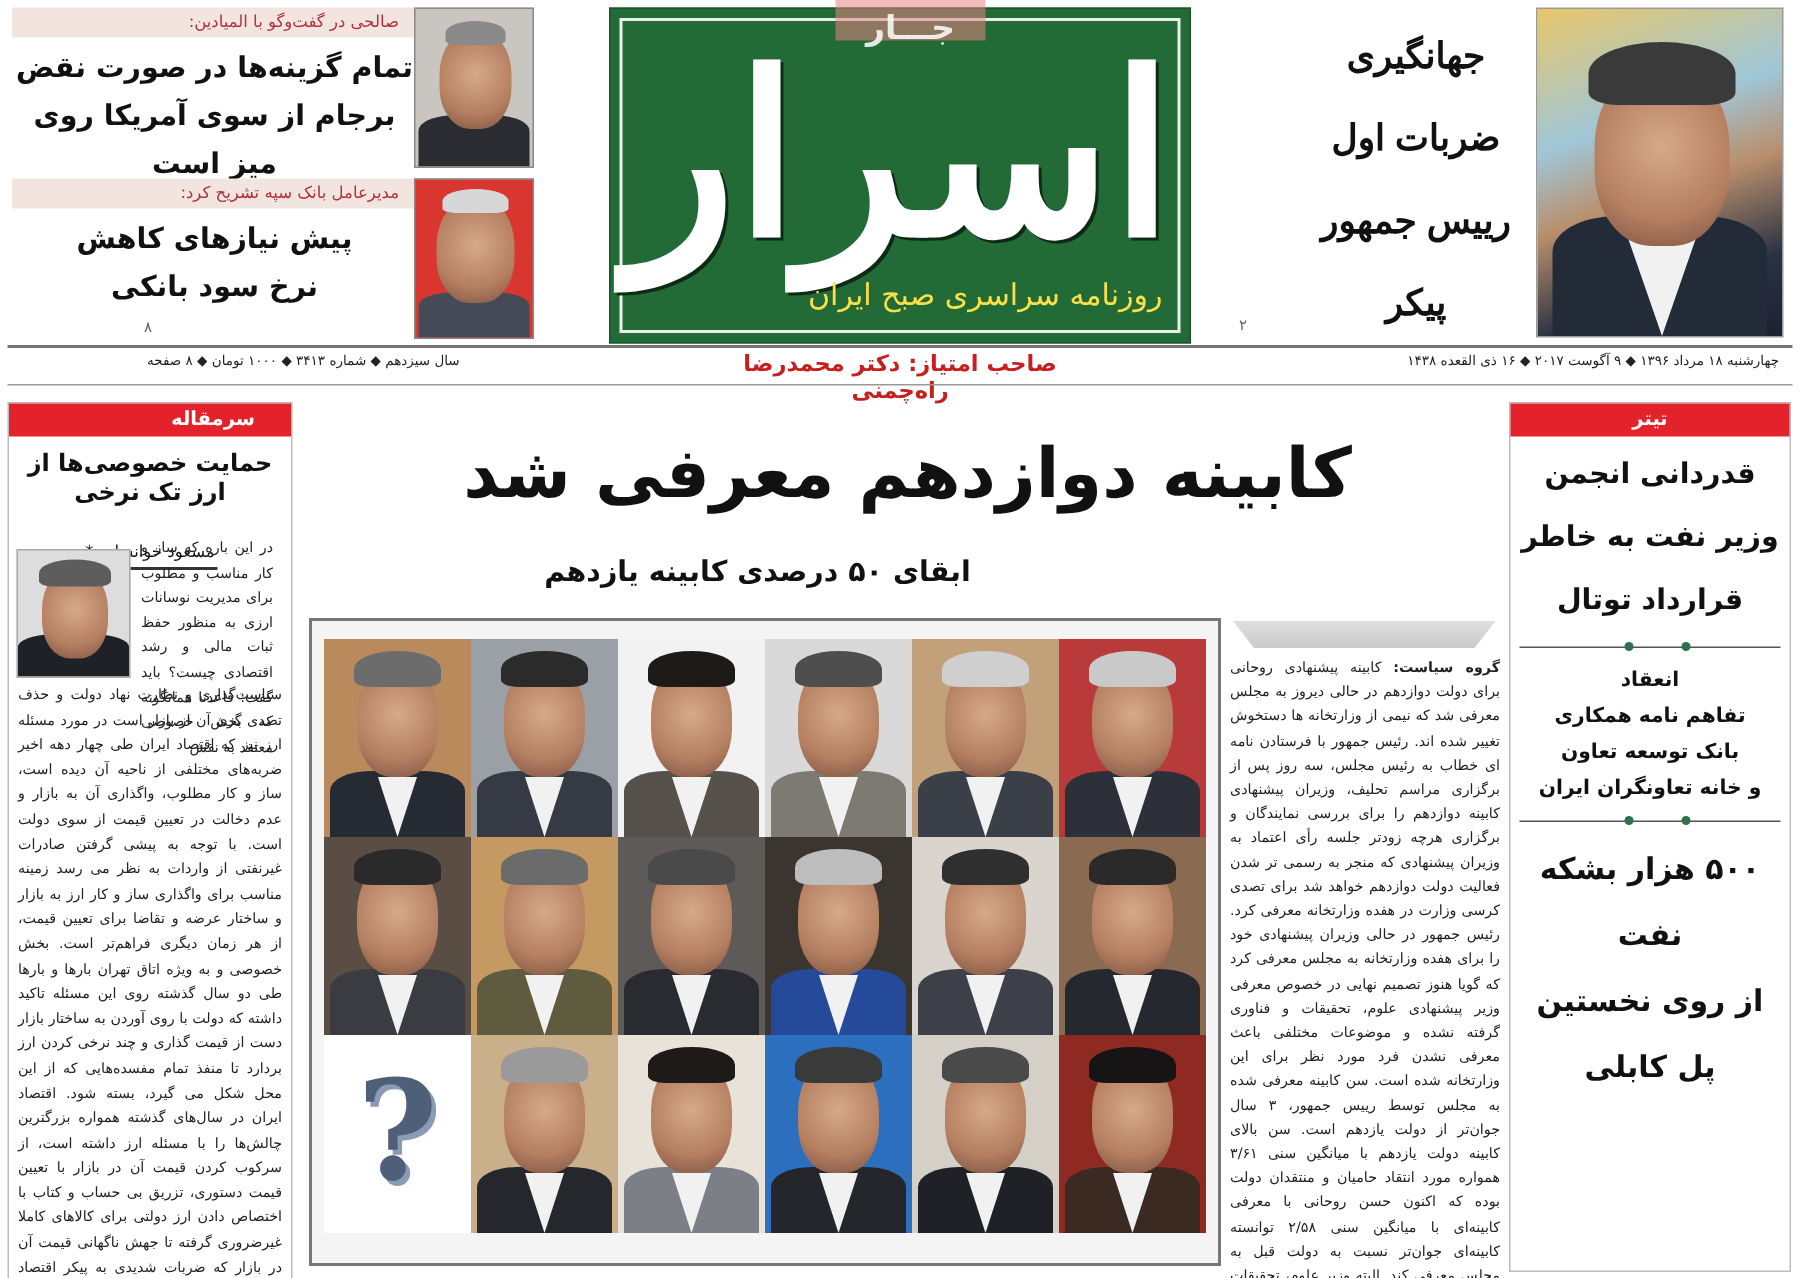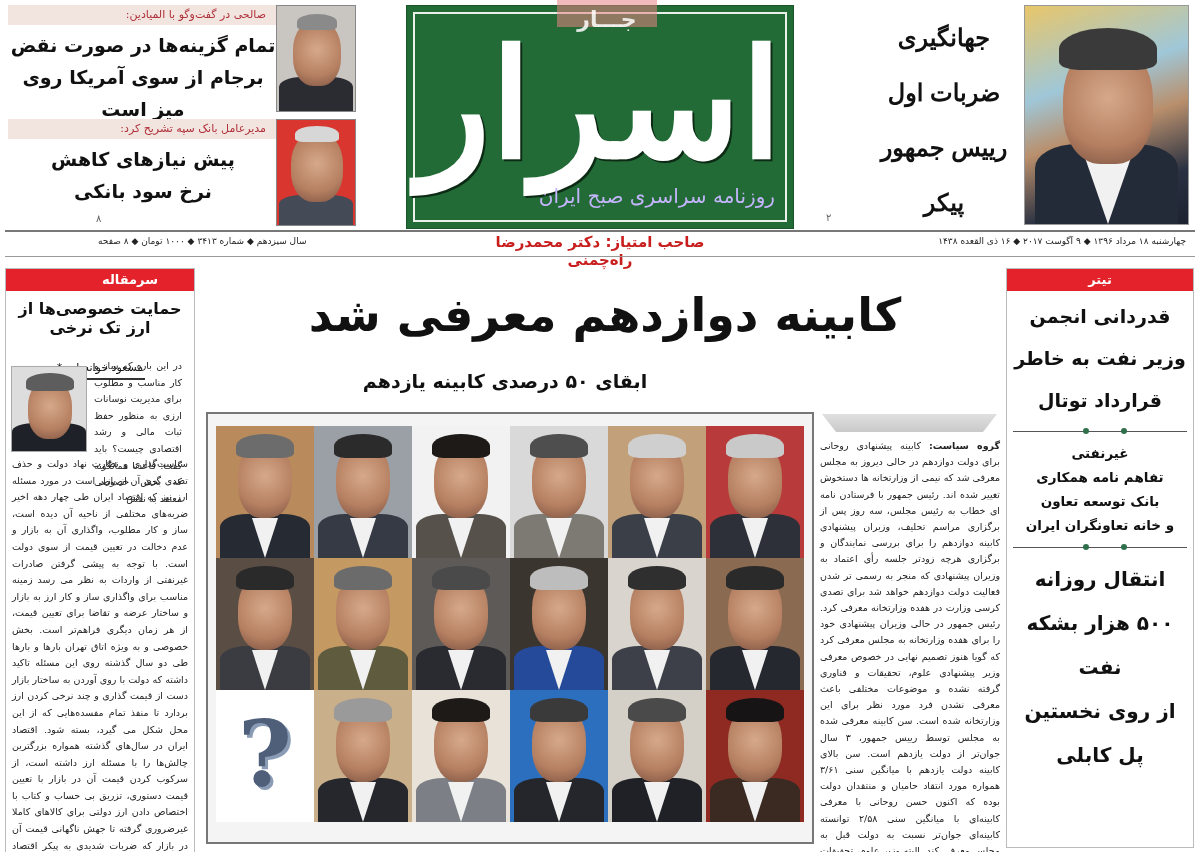--- a/index.html
+++ b/index.html
@@ -14,39 +14,39 @@
   .hair { position: absolute; border-radius: 50% 50% 20% 20%; background: #3b3a3a; }
   .suit { position: absolute; background: #232a38; border-radius: 30% 30% 0 0; }
   .shirt { position: absolute; background: #f1f1f1; clip-path: polygon(50% 100%, 0 0, 100% 0); }
 
   .top-story-headline { left: 820px; top: 10px; width: 200px; text-align: center; font-weight: bold; font-size: 24px; line-height: 55px; font-family: Liberation Sans, sans-serif; margin-left: 24px; }
   .page-num { font-size: 10px; color: #666; font-family: "DejaVu Sans", sans-serif; }
 
   .logo-box { left: 406px; top: 5px; width: 388px; height: 224px; background: #226b36; border: 1px solid #1a5429; }
   .logo-inner { position: absolute; left: 6px; top: 6px; right: 6px; bottom: 6px; border: 2px solid #e9efe9; }
   .logo-word { position: absolute; left: 0; right: 0; top: 8px; text-align: center; color: #fff; font-size: 150px; line-height: 180px; font-family: "DejaVu Serif", serif; font-weight: bold; text-shadow: 2px 2px 0 #0c2a14; }
-  .logo-tagline { position: absolute; right: 18px; bottom: 20px; color: #c4b5fd; font-size: 20px; font-family: "DejaVu Sans", sans-serif; }
+  .logo-tagline { position: absolute; right: 18px; bottom: 20px; color: #fde047; font-size: 20px; font-family: "DejaVu Sans", sans-serif; }
   .watermark { position: absolute; left: 150px; top: -6px; width: 100px; height: 27px; background: rgba(231,132,132,0.55); color: rgba(255,255,255,0.85); font-weight: bold; font-size: 22px; text-align: center; line-height: 40px; }
 
   .side-story { left: 5px; width: 355px; }
   .side-kicker { background: #f2e5df; color: #b0303a; font-size: 11px; height: 20px; line-height: 20px; padding-right: 10px; width: 268px; margin-right: 84px; }
   .side-photo { position: absolute; right: 4px; top: 0; width: 80px; height: 107px; border: 1px solid #888; overflow: hidden; }
   .side-headline { width: 270px; margin-right: 82px; text-align: center; font-weight: bold; font-size: 19px; line-height: 32px; margin-top: 4px; }
 
   
   .rule-thick { left: 5px; right: 5px; height: 2px; background: #777; }
   .rule-thin { left: 5px; right: 5px; height: 1px; background: #999; }
   .info-left { left: 98px; top: 236px; font-size: 9px; color: #222; }
   .info-right { right: 14px; top: 236px; font-size: 9px; color: #222; }
   .info-center { left: 470px; top: 233px; width: 260px; text-align: center; font-size: 15px; font-weight: bold; color: #c81e1e; }
 
   
   .editorial { left: 5px; top: 268px; width: 190px; height: 584px; border: 1px solid #bbb; border-bottom: none; }
   .red-bar { background: #e3222c; color: #fff; font-weight: bold; height: 22px; line-height: 22px; font-size: 13px; }
-  .editorial .red-bar { padding-right: 36px; text-align: right; }
+  .editorial .red-bar { padding-right: 24px; text-align: right; }
   .ed-title { text-align: center; font-weight: bold; font-size: 16px; margin-top: 8px; }
   .ed-author { text-align: center; font-size: 11px; margin-top: 24px; padding-bottom: 4px; }
   .ed-author-line { width: 90px; height: 2px; background: #333; margin: 4px auto 0; }
   .ed-photo { position: absolute; left: 5px; top: 97px; width: 76px; height: 86px; background: #ddd; overflow: hidden; border: 1px solid #aaa; }
   .ed-body { font-size: 9.5px; line-height: 16.6px; text-align: justify; padding: 0 6px; color: #222; }
   .ed-body-top { position: absolute; right: 6px; top: 89px; width: 100px; }
   .ed-body-full { position: absolute; left: 0; right: 0; top: 187px; }
 
   
   .main-headline { left: 205px; top: 280px; width: 800px; text-align: center; font-size: 46px; font-weight: bold; line-height: 70px; }
@@ -274,32 +274,31 @@
     <div>وزیر نفت به خاطر</div>
     <div>قرارداد توتال</div>
   </div>
   <div class="divider">
     <i class="gdot" style="left:70px;"></i>
     <i class="gdot" style="left:108px;"></i>
 
   </div>
 
   <div class="brief-2">
-    <div>غیرنفتی</div>
+    <div>انعقاد</div>
     <div>تفاهم نامه همکاری</div>
     <div>بانک توسعه تعاون</div>
     <div>و خانه تعاونگران ایران</div>
   </div>
   <div class="divider">
     <i class="gdot" style="left:70px;"></i>
     <i class="gdot" style="left:108px;"></i>
 
   </div>
 
   <div class="brief-3">
-    <div>انتقال روزانه</div>
     <div>۵۰۰ هزار بشکه نفت</div>
     <div>از روی نخستین</div>
     <div>پل کابلی</div>
 
   </div>
 
 </div>
 
 </body></html>

